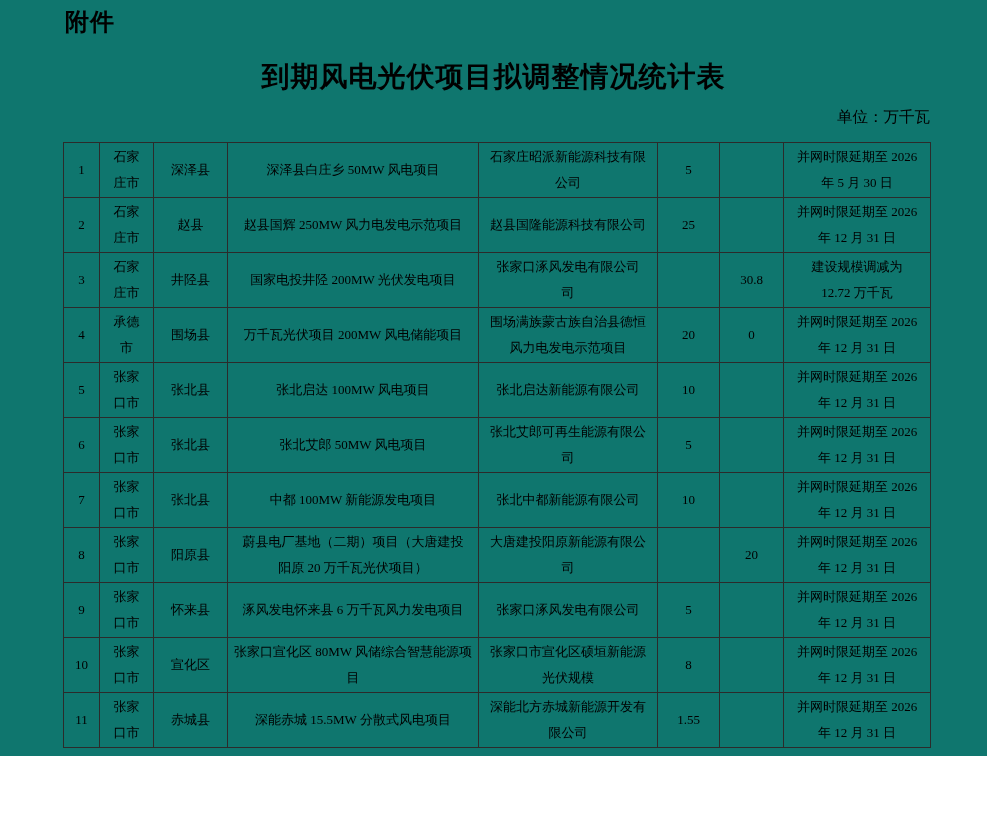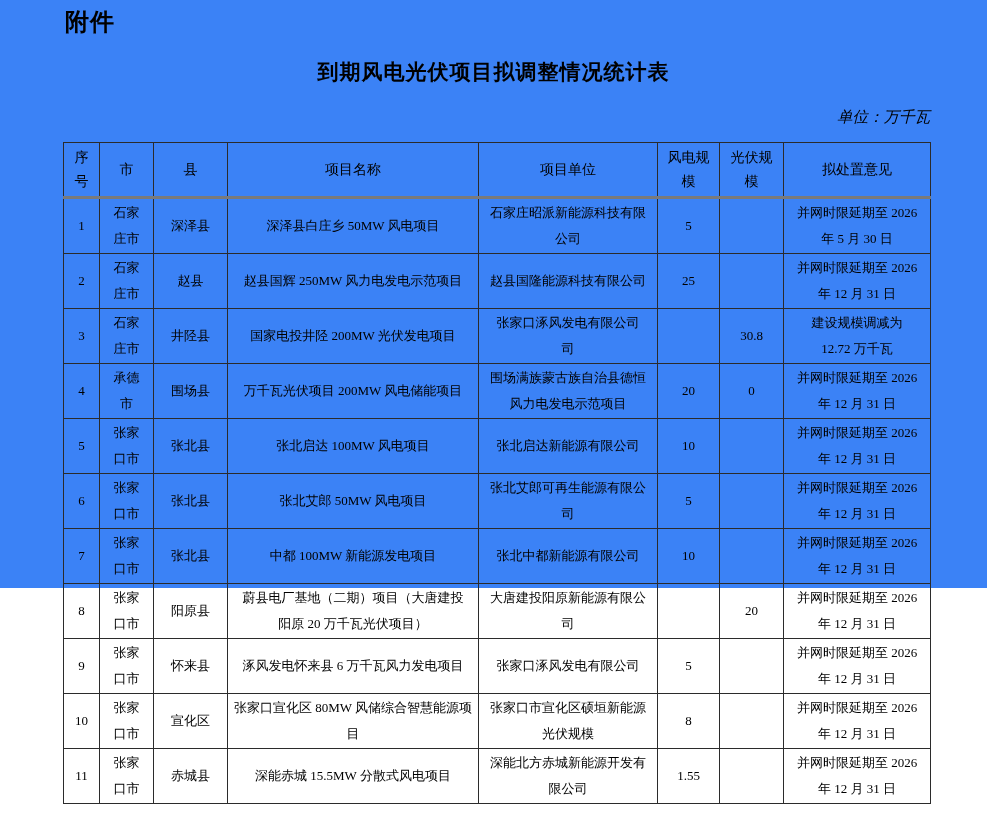--- a/index.html
+++ b/index.html
@@ -8,53 +8,52 @@
     width: 987px;
     height: 824px;
     overflow: hidden;
     background: #ffffff;
     color: #111111;
     font-family: "Liberation Serif", "DejaVu Serif", serif;
   }
   .page {
     position: relative;
     width: 987px;
-    height: 588px;
-    background: #3b82f6;
+    height: 756px;
+    background: #0f766e;
   }
   .attachment {
     position: absolute;
     left: 65px;
     top: 6px;
     font-size: 24px;
     font-weight: bold;
     letter-spacing: 1px;
     color: #000000;
   }
   .doc-title {
     position: absolute;
     left: 0;
     top: 58px;
     width: 987px;
     margin: 0;
     text-align: center;
-    font-size: 21px;
+    font-size: 28px;
     font-weight: bold;
     letter-spacing: 1px;
     color: #000000;
   }
   .unit-note {
     position: absolute;
     left: 63px;
     top: 107px;
     width: 867px;
     text-align: right;
     font-size: 15.5px;
     color: #000000;
-    font-style: italic;
   }
   table.stats {
     position: absolute;
     left: 63px;
     top: 142px;
     width: 867px;
     border-collapse: collapse;
     table-layout: fixed;
   }
   table.stats th, table.stats td {
@@ -96,30 +95,20 @@
         <col style="width:54px">
         <col style="width:74px">
         <col style="width:251px">
       <col style="width:179px">
         <col style="width:62px">
         <col style="width:64px">
         <col style="width:147px">
     </colgroup>
 
     <tbody>
-        <tr class="header-row">
-      <th>序号</th>
-      <th>市</th>
-      <th>县</th>
-      <th>项目名称</th>
-      <th>项目单位</th>
-      <th>风电规模</th>
-      <th>光伏规模</th>
-      <th>拟处置意见</th>
-    </tr>
 
 
     <tr class="data-row">
       <td>1</td>
       <td>石家
 庄市</td>
       <td>深泽县</td>
       <td>深泽县白庄乡 50MW 风电项目</td>
       <td>石家庄昭派新能源科技有限
 公司</td>

